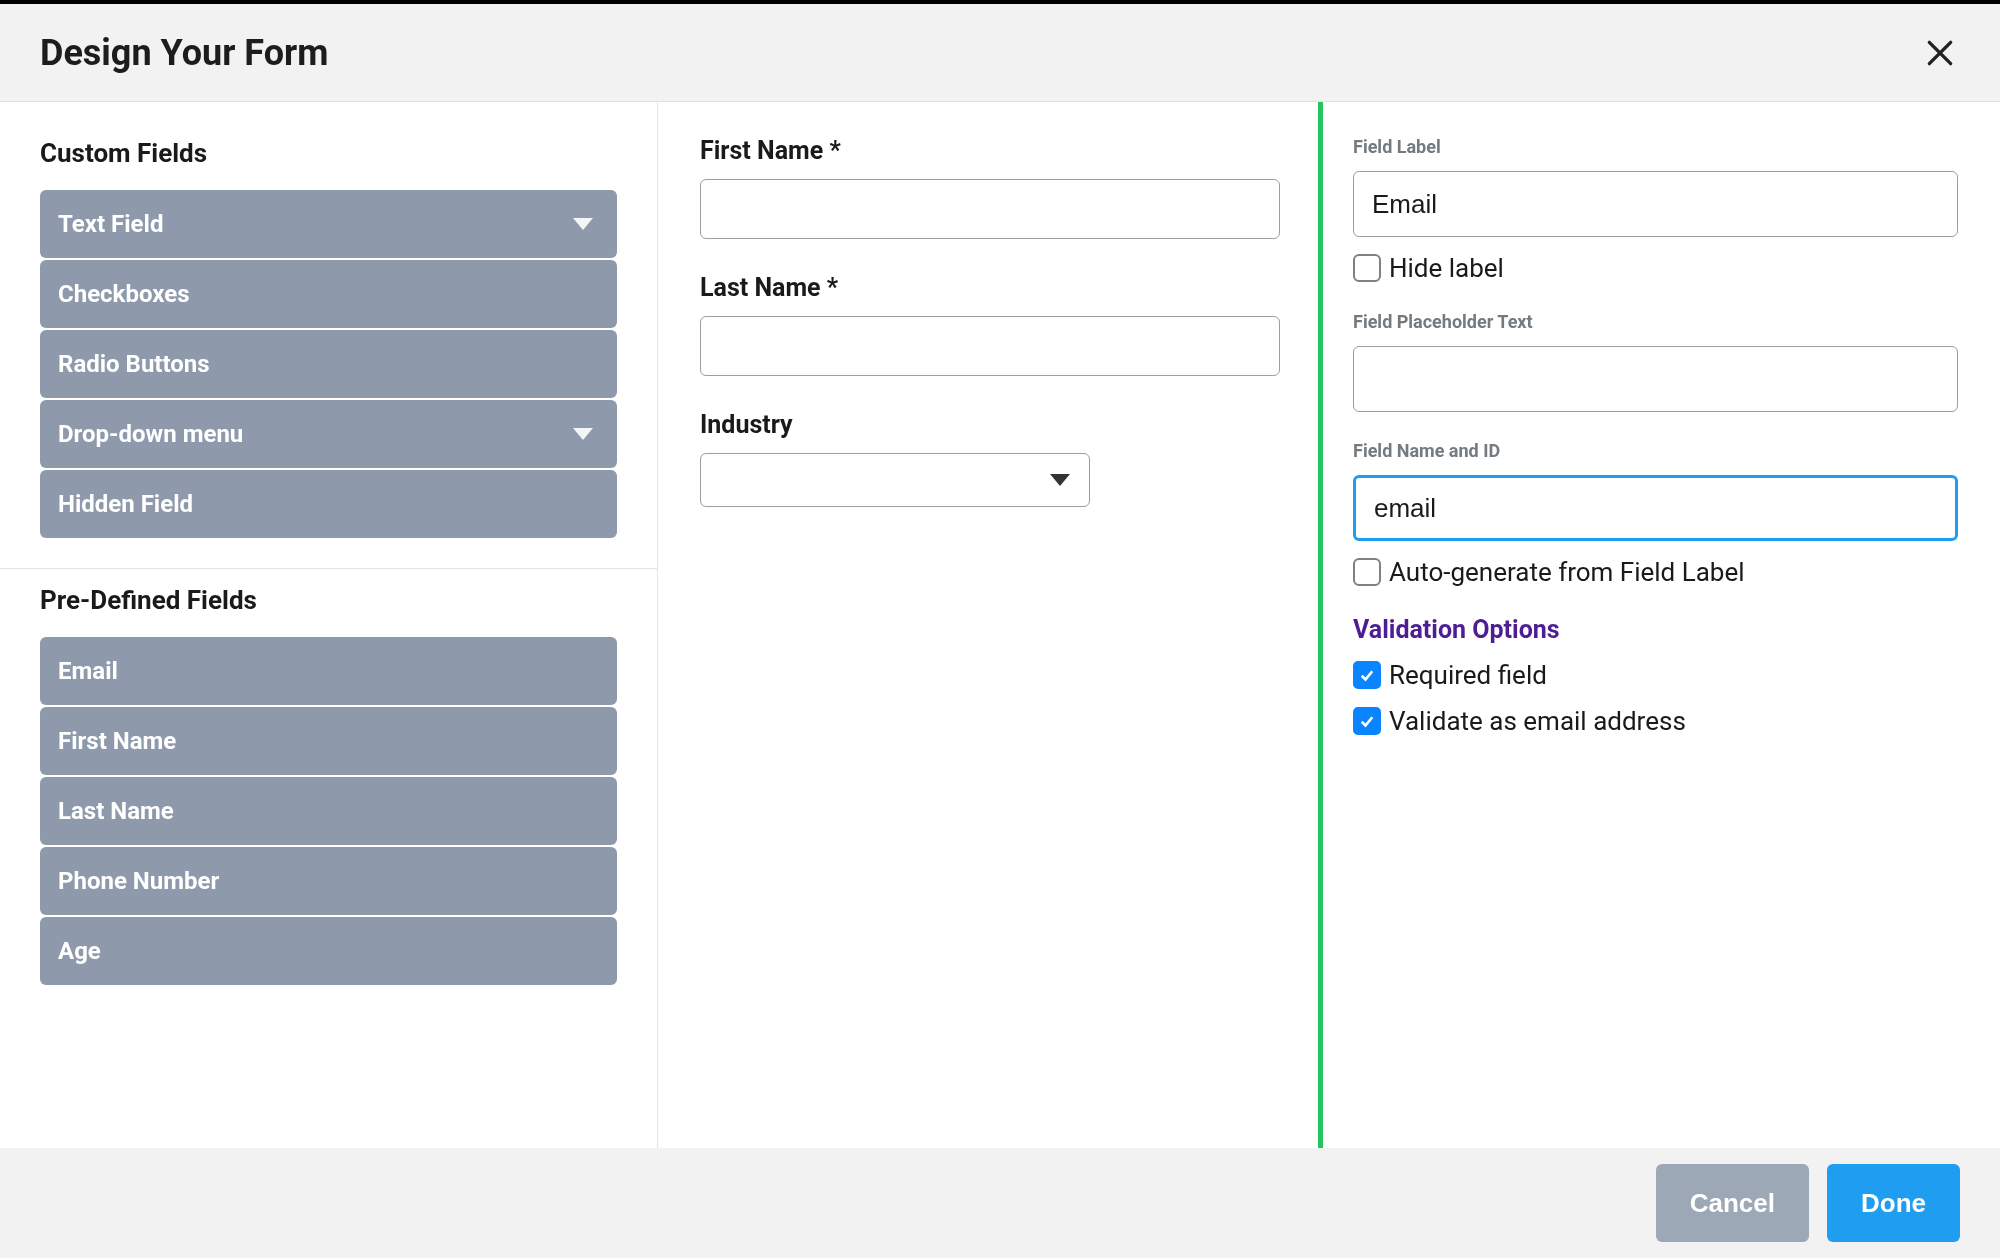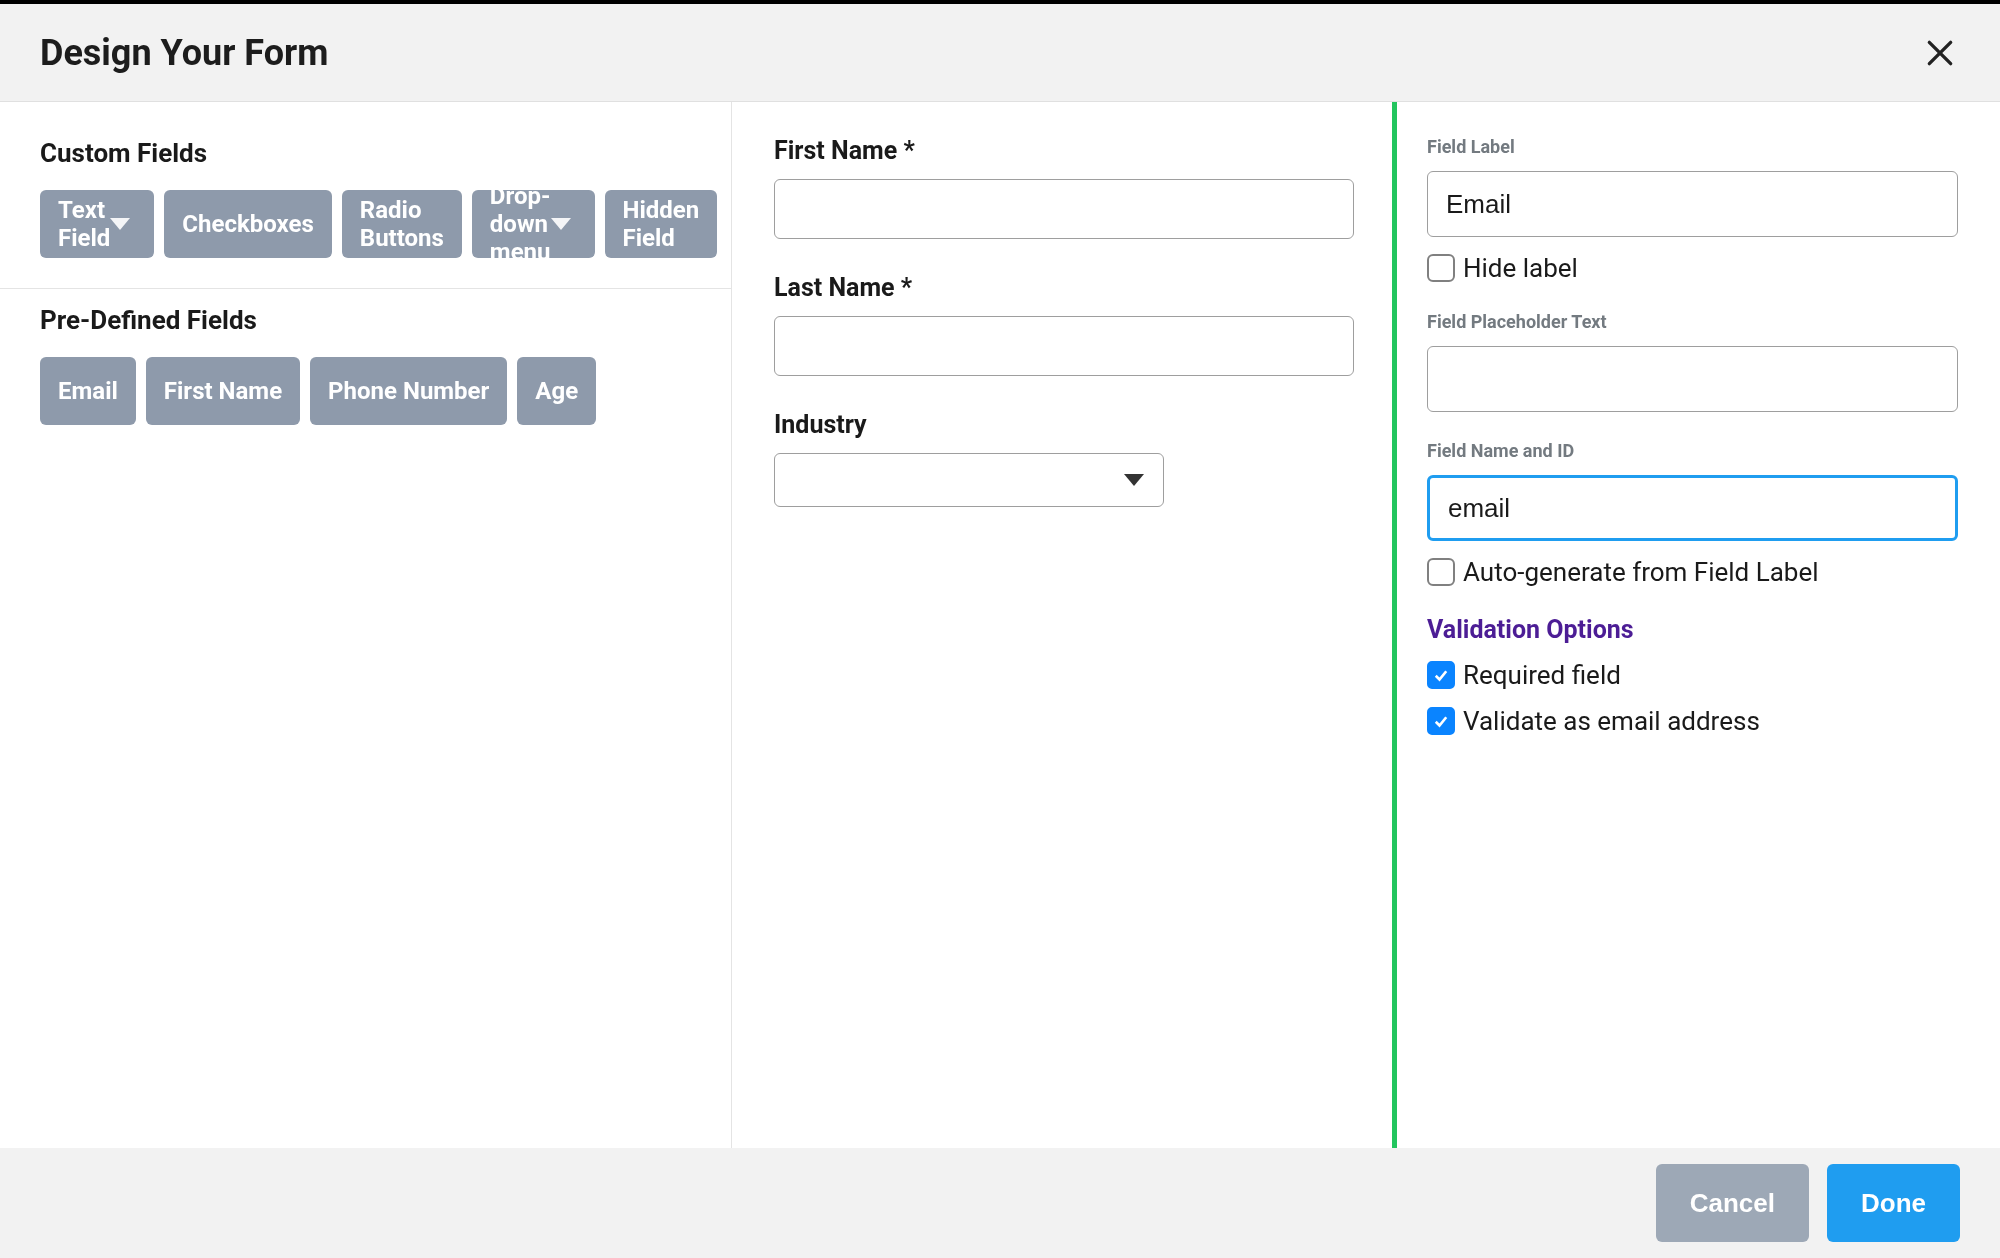--- a/index.html
+++ b/index.html
@@ -20,26 +20,26 @@
       font-size: 42px; font-weight: 400; color: #222; cursor: pointer; line-height: 1;
       width: 40px; height: 40px; display: flex; align-items: center; justify-content: center;
     }
 
     .body {
       flex: 1; display: flex; overflow: hidden; background: #fff;
     }
 
     
     .panel-left {
-      width: 732px; border-right: 1px solid #e4e4e4; display: flex; flex-direction: column; 
+      width: 658px; border-right: 1px solid #e4e4e4; display: flex; flex-direction: column; 
     }
     .pl-section { padding: 36px 40px 30px 40px; }
     .pl-section + .pl-section { border-top: 1px solid #e4e4e4; padding-top: 16px; }
     .pl-heading { font-size: 26px; font-weight: 700; margin-bottom: 22px; color: #1a1a1a; }
-    .field-list { display: flex; flex-direction: row; gap: 10px; border-radius: 30px; }
+    .field-list { display: flex; flex-direction: column; gap: 2px; border-radius: 30px; }
     .field-item {
       background: #8e9aab; color: #fff; font-weight: 700; font-size: 24px;
       border-radius: 6px; padding: 0 18px; height: 68px;
       display: flex; align-items: center; justify-content: space-between;
       cursor: grab;
     }
     .field-item .caret { width: 0; height: 0; border-left: 10px solid transparent; border-right: 10px solid transparent; border-top: 12px solid #fff; opacity: 0.9; margin-right: 6px; }
 
     
     .panel-mid {
@@ -157,20 +157,23 @@
       <div class="pl-section">
         <div class="pl-heading">Pre-Defined Fields</div>
         <div class="field-list" id="predef-list">
             <div class="field-item">
               <span>Email</span>
             </div>
             <div class="field-item">
               <span>First Name</span>
             </div>
             <div class="field-item">
+              <span>Last Name</span>
+            </div>
+            <div class="field-item">
               <span>Phone Number</span>
             </div>
             <div class="field-item">
               <span>Age</span>
             </div>
           </div>
       </div>
     </div>
 
     <div class="panel-mid">

